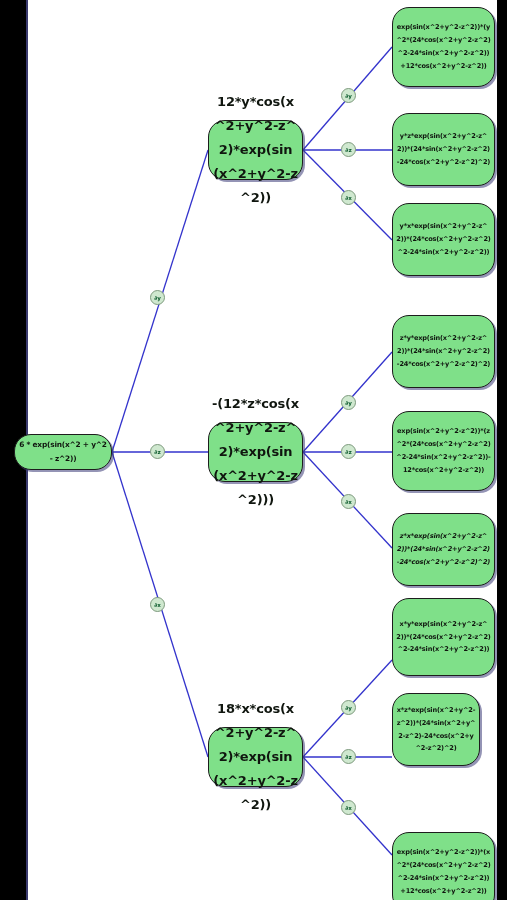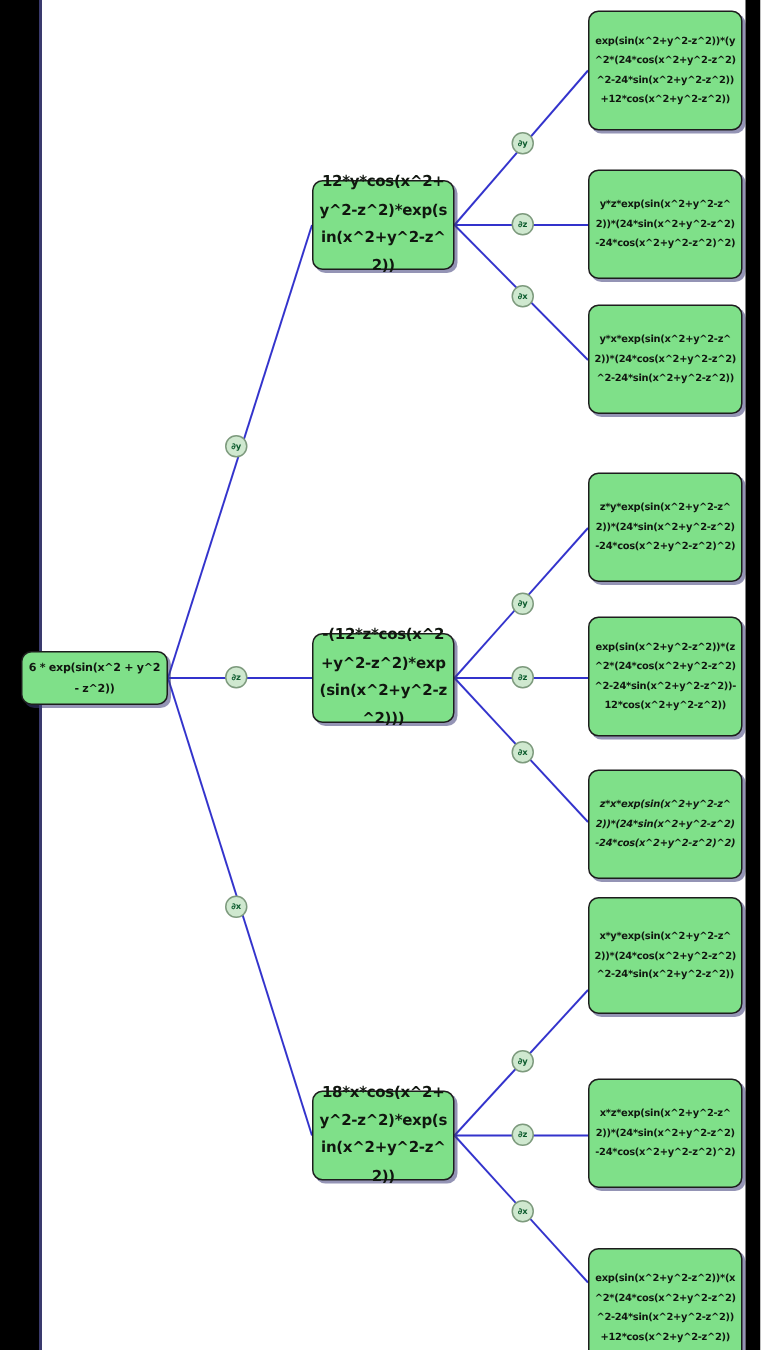--- a/index.html
+++ b/index.html
@@ -24,34 +24,34 @@
     background:#000000;
   }
   svg.edges{
     position:absolute;left:0;top:0;width:507px;height:900px;
     pointer-events:none;
   }
   .node{
     position:absolute;
     background:#7fe089;
     border:1.4px solid #1d1d1d;
-    border-radius:7px;
+    border-radius:17px;
     box-shadow:2px 2px 0 rgba(60,60,120,.55);
     box-sizing:border-box;
     display:flex;align-items:center;justify-content:center;
     text-align:center;
     color:#10160f;
     font-weight:bold;
     letter-spacing:-0.2px;
     padding:2px 3px;
     word-break:break-all;
     line-height:1.55;
   }
   .node.root{font-size:7.4px;line-height:1.9;}
-  .node.mid{font-size:10px;line-height:1.85;}
+  .node.mid{font-size:13px;line-height:1.85;}
   .node.leaf{font-size:6.6px;line-height:1.95;}
   .elabel{
     position:absolute;
     width:15px;height:15px;border-radius:50%;
     background:#cfe8cf;
     border:1.2px solid #7d9a7d;
     color:#0d5c2e;
     font-size:5.6px;font-weight:bold;
     display:flex;align-items:center;justify-content:center;
     box-sizing:border-box;
@@ -154,21 +154,21 @@
   <div class="node leaf" style="left:392px;top:411px;width:103px;height:80px;">
     <span>exp(sin(x^2+y^2-z^2))*(z^2*(24*cos(x^2+y^2-z^2)^2-24*sin(x^2+y^2-z^2))-12*cos(x^2+y^2-z^2))</span>
   </div>
   <div class="node leaf" style="left:392px;top:513px;width:103px;height:73px;font-style:italic;">
     <span>z*x*exp(sin(x^2+y^2-z^2))*(24*sin(x^2+y^2-z^2)-24*cos(x^2+y^2-z^2)^2)</span>
   </div>
 
   <div class="node leaf" style="left:392px;top:598px;width:103px;height:78px;">
     <span>x*y*exp(sin(x^2+y^2-z^2))*(24*cos(x^2+y^2-z^2)^2-24*sin(x^2+y^2-z^2))</span>
   </div>
-  <div class="node leaf" style="left:392px;top:719px;width:103px;height:73px;">
+  <div class="node leaf" style="left:392px;top:693px;width:88px;height:73px;">
     <span>x*z*exp(sin(x^2+y^2-z^2))*(24*sin(x^2+y^2-z^2)-24*cos(x^2+y^2-z^2)^2)</span>
   </div>
   <div class="node leaf" style="left:392px;top:832px;width:103px;height:80px;">
     <span>exp(sin(x^2+y^2-z^2))*(x^2*(24*cos(x^2+y^2-z^2)^2-24*sin(x^2+y^2-z^2))+12*cos(x^2+y^2-z^2))</span>
   </div>
 
   <div class="gutter-right"></div>
 </div>
 
 </body></html>

